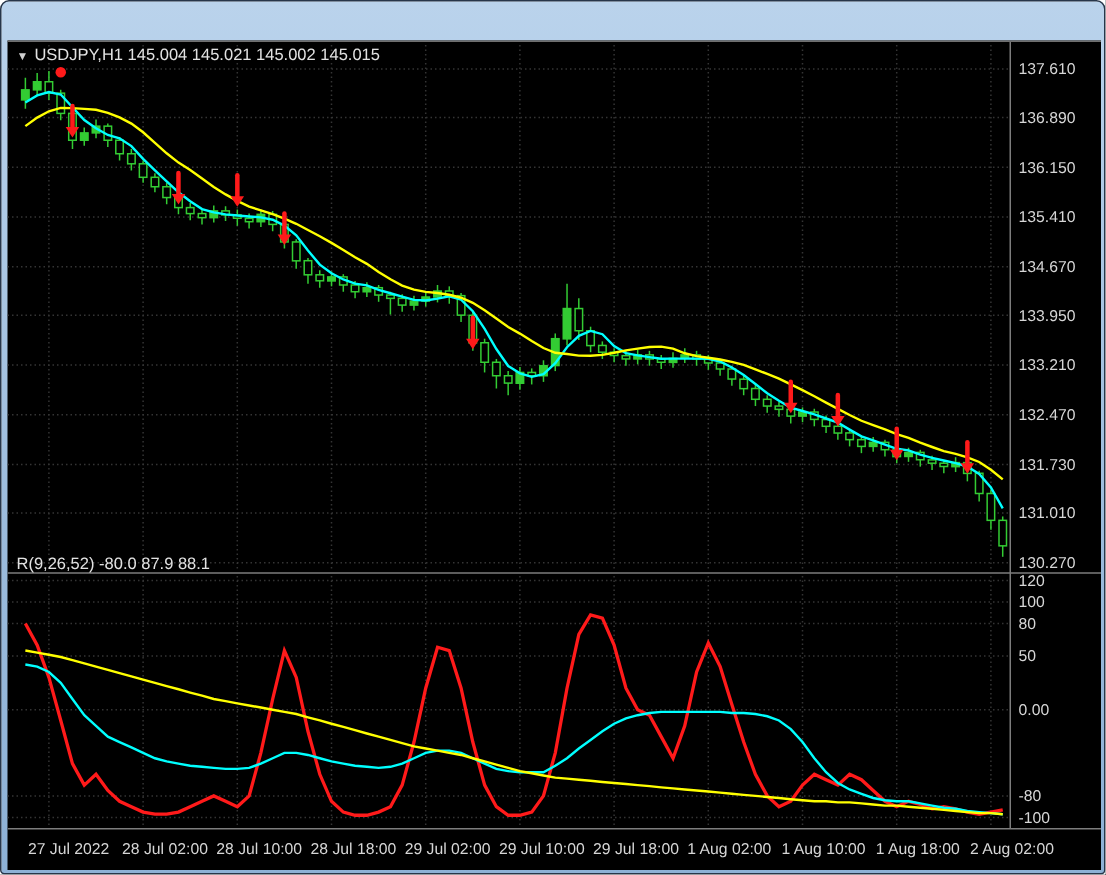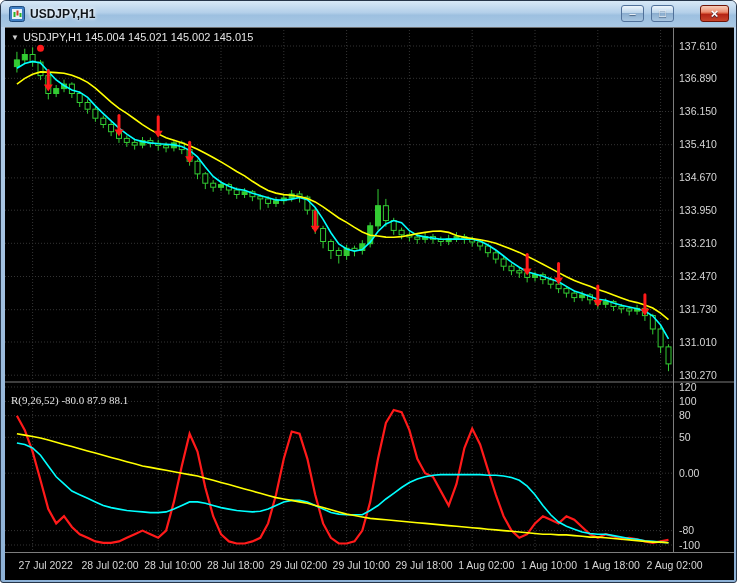--- a/index.html
+++ b/index.html
@@ -35,48 +35,27 @@
     position:absolute;left:4px;top:26px;width:729px;height:553px;
     background:#000000;border-top:1px solid #6f6f6f;
   }
   .client svg{display:block;position:absolute;left:0;top:0;}
   .quote-line{
     position:absolute;left:6px;top:3px;color:#e2e2e2;font-size:11px;
     display:flex;align-items:center;gap:4px;white-space:nowrap;
   }
   .quote-line .dd{font-size:8px;color:#cfcfcf;}
   .ind-line{
-    position:absolute;left:6px;top:366px;color:#e2e2e2;font-size:11px;white-space:nowrap;font-family:Liberation Serif, serif;
+    position:absolute;left:6px;top:342px;color:#e2e2e2;font-size:11px;white-space:nowrap;
   }
 </style>
 </head>
 <body>
 
 <div class="window">
-  <div class="titlebar">
-    <span class="app-icon">
-      <svg width="16" height="16" viewBox="0 0 16 16">
-        <rect x="0.5" y="0.5" width="15" height="15" rx="2" fill="#3f7fc4" stroke="#1d4a7d"></rect>
-        <rect x="3" y="3" width="10" height="10" fill="#e9f2fb"></rect>
-        <rect x="4.5" y="6" width="2" height="5" fill="#2bb32b"></rect>
-        <rect x="7.5" y="4.5" width="2" height="5" fill="#d23a2a"></rect>
-        <rect x="10.5" y="7" width="2" height="4" fill="#2bb32b"></rect>
-      </svg>
-    </span>
-    <span class="title-text">USDJPY,H1</span>
-    <div class="win-btn btn-min">
-        <span>–</span>
-      </div>
-    <div class="win-btn btn-max">
-        <span>□</span>
-      </div>
-    <div class="win-btn btn-close">
-        <span>×</span>
-      </div>
-  </div>
 
   <div class="client">
     <svg id="chart-svg" width="729" height="553" viewBox="0 0 729 553">
         <g stroke="#343434" stroke-width="1" stroke-dasharray="1,2">
           <line x1="27.6" y1="2" x2="27.6" y2="352"></line>
           <line x1="27.6" y1="356" x2="27.6" y2="523"></line>
           <line x1="90.4" y1="2" x2="90.4" y2="352"></line>
           <line x1="90.4" y1="356" x2="90.4" y2="523"></line>
           <line x1="153.2" y1="2" x2="153.2" y2="352"></line>
           <line x1="153.2" y1="356" x2="153.2" y2="523"></line>

